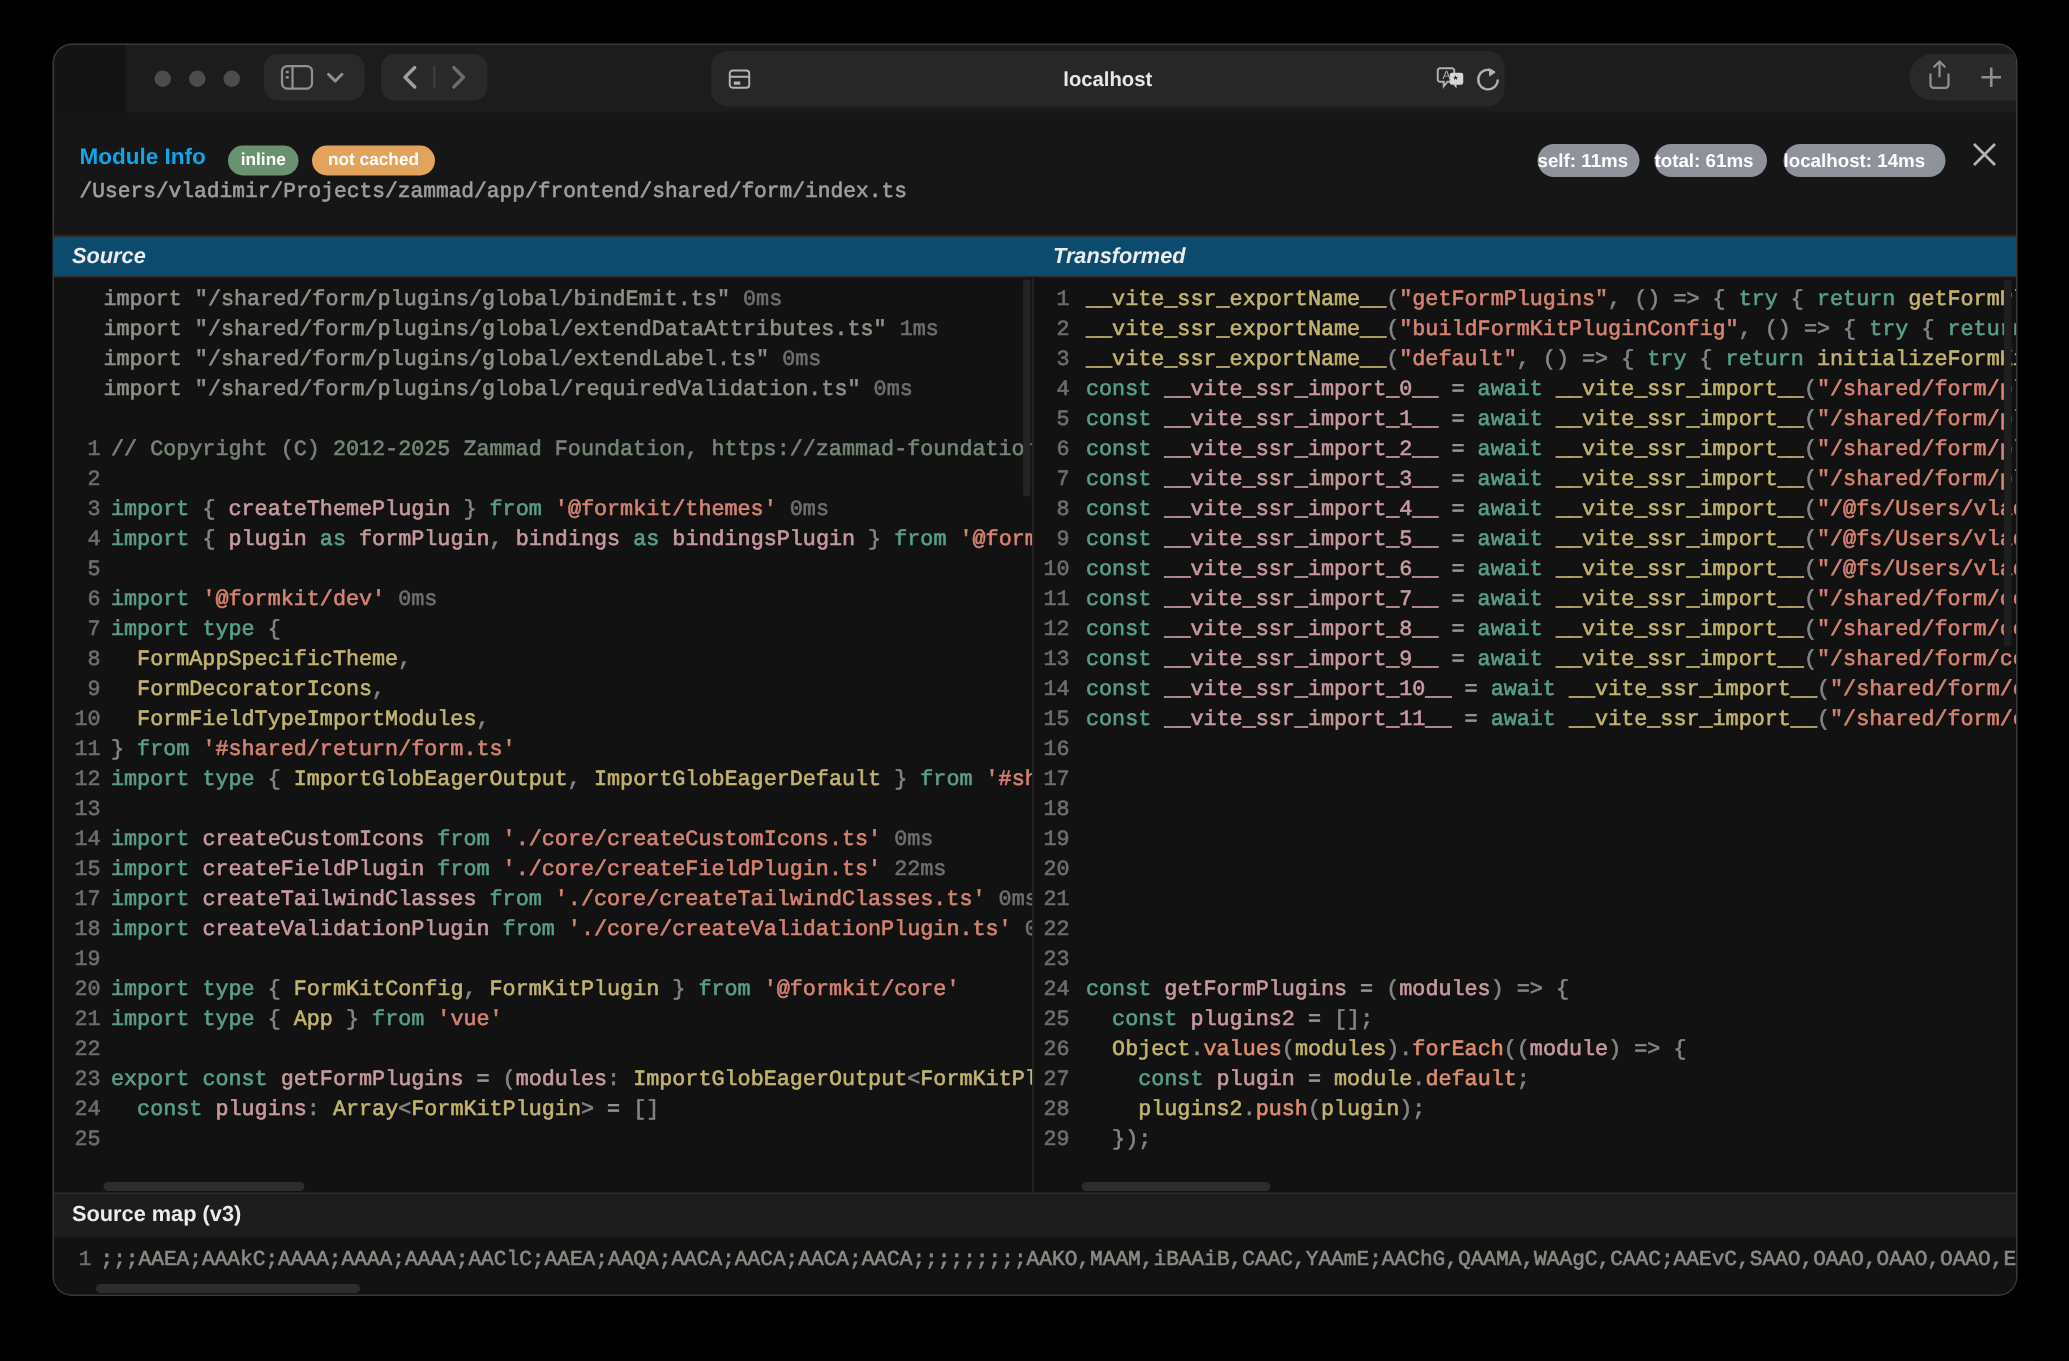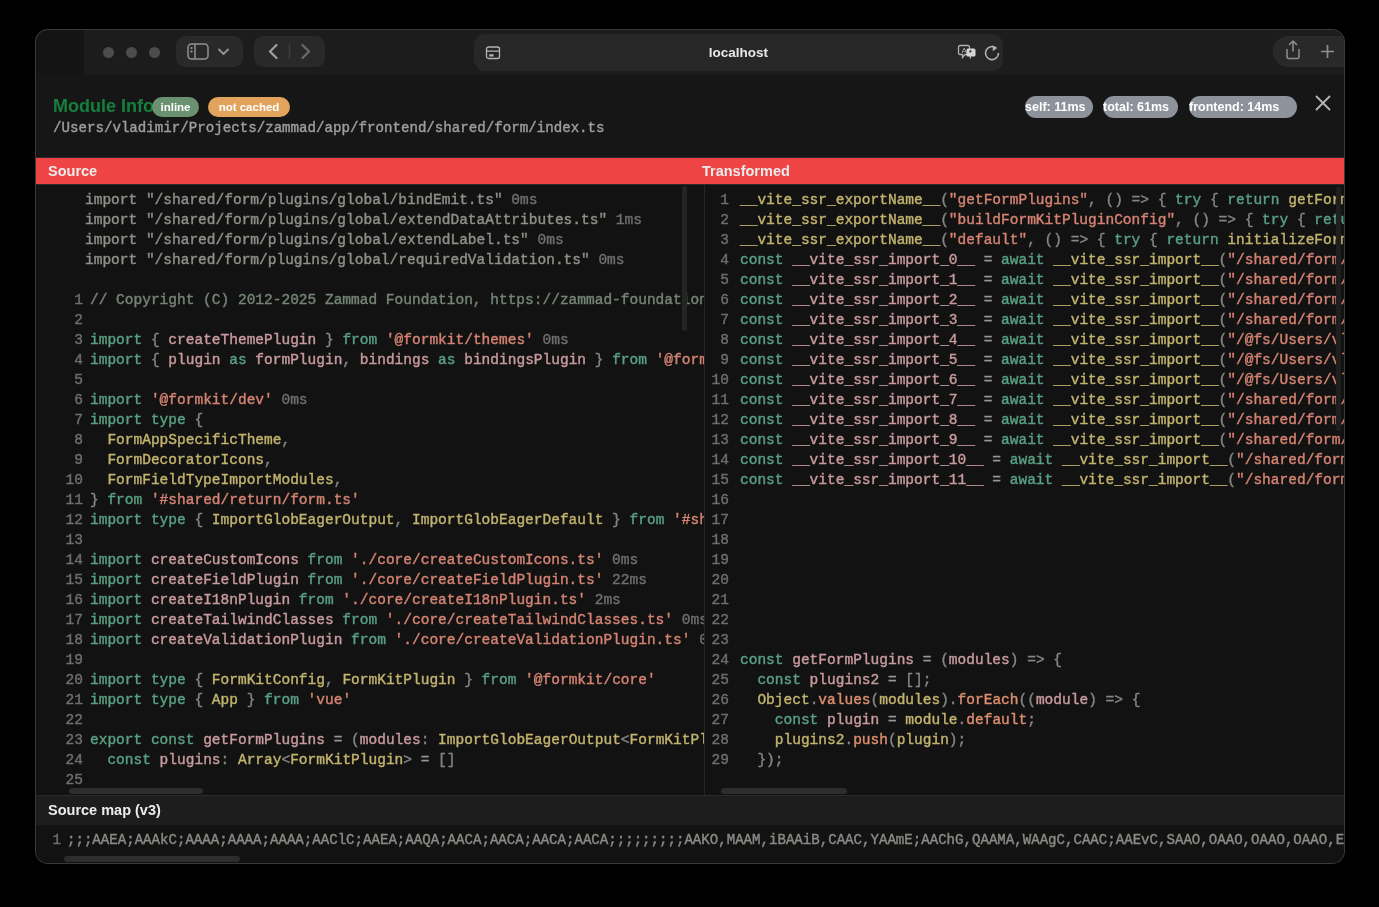--- a/index.html
+++ b/index.html
@@ -11,39 +11,39 @@
 
 .tb { position:absolute; left:0; top:0; width:100%; height:45px; background:#1c1c1c;margin-left:48px; }
 .dot { position:absolute; top:16.5px; width:11px; height:11px; border-radius:50%; background:#4c4c4c; }
 .pillbtn { position:absolute; top:6px; height:31px; background:#292929; border-radius:9px; }
 .urlbar { position:absolute; left:390px; top:4px; width:529px; height:37px; background:#272727; border-radius:11px; }
 .urltxt { position:absolute; left:0; right:0; top:0; height:37px; line-height:37px; text-align:center;
   color:#e8e8e8; font-size:13.5px; font-weight:700; }
 
 
 .mh { position:absolute; left:0; top:45px; width:100%; height:82px; background:#161616; }
-.mtitle { position:absolute; left:17px; top:21px; color:#15803d; font-size:18px; font-weight:700; }
+.mtitle { position:absolute; left:17px; top:21px; color:#0ea5e9; font-size:15px; font-weight:700; }
 .badge { position:absolute; top:22px; height:20px; border-radius:10px; color:#fff; font-size:11.5px;
   font-weight:700; line-height:20px; text-align:center; }
 .bgreen { left:116px; width:47px; background:#6b9270; }
 .borange { left:172px; width:82px; background:#e2a45c; }
 .tpill { position:absolute; top:21px; height:22px; border-radius:11px; background:#8d929b; color:#fff;
   font-size:12.5px; font-weight:700; line-height:22px; text-align:left; }
 .path { position:absolute; left:17px; top:45px; color:#9e9e9e; font-family:"Liberation Mono",monospace; font-size:14.15px; -webkit-text-stroke:0.4px; }
 
 
-.ph { position:absolute; left:0; top:127px; width:100%; height:28px; background:#ef4444;
-  border-top:1px solid #2a2a2a; border-bottom:1px solid #2a2a2a; }
+.ph { position:absolute; left:0; top:127px; width:100%; height:28px; background:#0c4a6e;
+  border-top:1px solid #2a2a2a; border-bottom:1px solid #2a2a2a;font-style:italic; }
 .ph .t1 { position:absolute; left:12px; top:5px; color:#ececec; font-size:14.5px; font-weight:700; }
 .ph .t2 { position:absolute; left:666px; top:5px; color:#ececec; font-size:14.5px; font-weight:700; }
 
 
 .panes { position:absolute; left:0; top:155px; width:100%; height:610px; background:#121212; }
 .pane { position:absolute; top:0; height:610px; overflow:hidden;
-  font-family:"Liberation Mono",monospace; font-size:14.5px; padding-top:5px;margin-left:16px; -webkit-text-stroke:0.4px; }
+  font-family:"Liberation Mono",monospace; font-size:14.5px; padding-top:5px; -webkit-text-stroke:0.4px; }
 .pane.l { left:0; width:653px; border-right:1px solid #262626; }
 .pane.r { left:654px; width:654px; }
 .cl { height:20px; line-height:20px; white-space:pre; }
 .cl .ln { display:inline-block; text-align:right; color:#6e6e6e; }
 .pane.l .ln { width:31px; margin-right:7px; }
 .pane.r .ln { width:23px; margin-right:11px; }
 .pane.l .gray { padding-left:33px; }
 .k { color: #58a084; }
 .d { color: #c89a9e; }
 .v { color: #c2b36e; }
@@ -123,21 +123,21 @@
       </svg>
     </div>
   </div>
 
   <div class="mh">
     <div class="mtitle">Module Info</div>
     <div class="badge bgreen">inline</div>
     <div class="badge borange">not cached</div>
     <div class="tpill" style="left:989px; width:68px;">self: 11ms</div>
     <div class="tpill" style="left:1067px; width:75px;">total: 61ms</div>
-    <div class="tpill" style="left:1153px; width:108px;">frontend: 14ms</div>
+    <div class="tpill" style="left:1153px; width:108px;">localhost: 14ms</div>
     <svg style="position:absolute; left:1276px; top:17px;" width="22" height="22" viewBox="0 0 22 22">
       <path d="M4 4 L18 18 M18 4 L4 18" stroke="#b5b5b5" stroke-width="1.8"></path>
     </svg>
     <div class="path">/Users/vladimir/Projects/zammad/app/frontend/shared/form/index.ts</div>
   </div>
 
   <div class="ph">
       <span class="t1">Source</span>
       <span class="t2">Transformed</span>
     </div>
@@ -157,21 +157,20 @@
 <div class="cl"><span class="ln">6</span><span class="cd"><i class="k">import</i><i class="s"> '@formkit/dev'</i><i class="m"> 0ms</i></span></div>
 <div class="cl"><span class="ln">7</span><span class="cd"><i class="k">import</i><i class="k"> type</i><i class="p"> {</i></span></div>
 <div class="cl"><span class="ln">8</span><span class="cd"><i class="v">  FormAppSpecificTheme</i><i class="p">,</i></span></div>
 <div class="cl"><span class="ln">9</span><span class="cd"><i class="v">  FormDecoratorIcons</i><i class="p">,</i></span></div>
 <div class="cl"><span class="ln">10</span><span class="cd"><i class="v">  FormFieldTypeImportModules</i><i class="p">,</i></span></div>
 <div class="cl"><span class="ln">11</span><span class="cd"><i class="p">} </i><i class="k">from</i><i class="s"> '#shared/return/form.ts'</i></span></div>
 <div class="cl"><span class="ln">12</span><span class="cd"><i class="k">import</i><i class="k"> type</i><i class="p"> { </i><i class="v">ImportGlobEagerOutput</i><i class="p">, </i><i class="v">ImportGlobEagerDefault</i><i class="p"> } </i><i class="k">from</i><i class="s"> '#shared/types/utils.ts'</i></span></div>
 <div class="cl"><span class="ln">13</span><span class="cd"></span></div>
 <div class="cl"><span class="ln">14</span><span class="cd"><i class="k">import</i><i class="d"> createCustomIcons</i><i class="k"> from</i><i class="s"> './core/createCustomIcons.ts'</i><i class="m"> 0ms</i></span></div>
 <div class="cl"><span class="ln">15</span><span class="cd"><i class="k">import</i><i class="d"> createFieldPlugin</i><i class="k"> from</i><i class="s"> './core/createFieldPlugin.ts'</i><i class="m"> 22ms</i></span></div>
-<div class="cl"><span class="ln">16</span><span class="cd"><i class="k">import</i><i class="d"> createI18nPlugin</i><i class="k"> from</i><i class="s"> './core/createI18nPlugin.ts'</i><i class="m"> 2ms</i></span></div>
 <div class="cl"><span class="ln">17</span><span class="cd"><i class="k">import</i><i class="d"> createTailwindClasses</i><i class="k"> from</i><i class="s"> './core/createTailwindClasses.ts'</i><i class="m"> 0ms</i></span></div>
 <div class="cl"><span class="ln">18</span><span class="cd"><i class="k">import</i><i class="d"> createValidationPlugin</i><i class="k"> from</i><i class="s"> './core/createValidationPlugin.ts'</i><i class="m"> 0ms</i></span></div>
 <div class="cl"><span class="ln">19</span><span class="cd"></span></div>
 <div class="cl"><span class="ln">20</span><span class="cd"><i class="k">import</i><i class="k"> type</i><i class="p"> { </i><i class="v">FormKitConfig</i><i class="p">, </i><i class="v">FormKitPlugin</i><i class="p"> } </i><i class="k">from</i><i class="s"> '@formkit/core'</i></span></div>
 <div class="cl"><span class="ln">21</span><span class="cd"><i class="k">import</i><i class="k"> type</i><i class="p"> { </i><i class="v">App</i><i class="p"> } </i><i class="k">from</i><i class="s"> 'vue'</i></span></div>
 <div class="cl"><span class="ln">22</span><span class="cd"></span></div>
 <div class="cl"><span class="ln">23</span><span class="cd"><i class="k">export</i><i class="k"> const</i><i class="d"> getFormPlugins</i><i class="o"> = </i><i class="p">(</i><i class="d">modules</i><i class="p">: </i><i class="v">ImportGlobEagerOutput</i><i class="p">&lt;</i><i class="v">FormKitPlugin</i></span></div>
 <div class="cl"><span class="ln">24</span><span class="cd"><i class="k">  const</i><i class="d"> plugins</i><i class="p">: </i><i class="v">Array</i><i class="p">&lt;</i><i class="v">FormKitPlugin</i><i class="p">&gt;</i><i class="o"> = </i><i class="p">[]</i></span></div>
 <div class="cl"><span class="ln">25</span><span class="cd"></span></div>
     </div>

